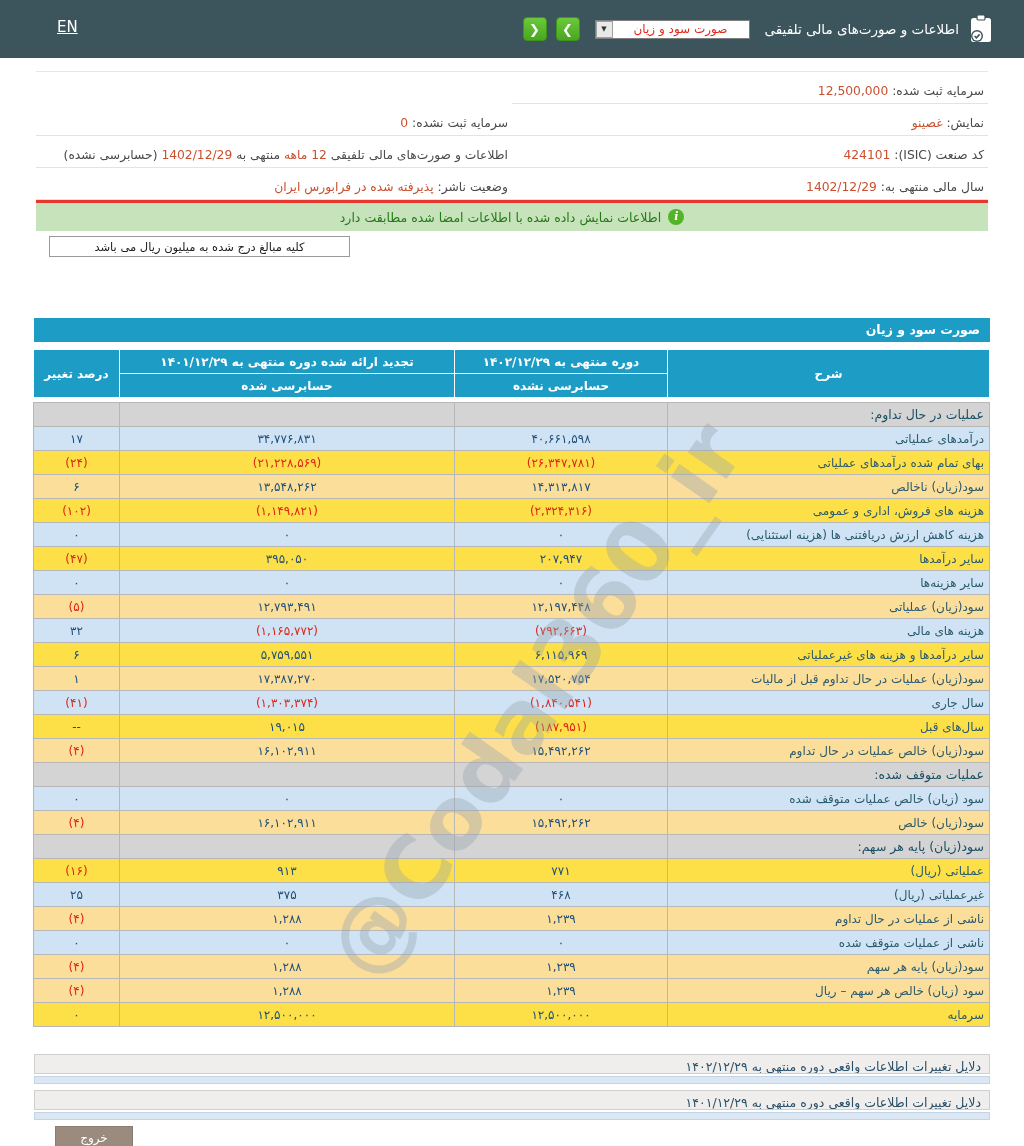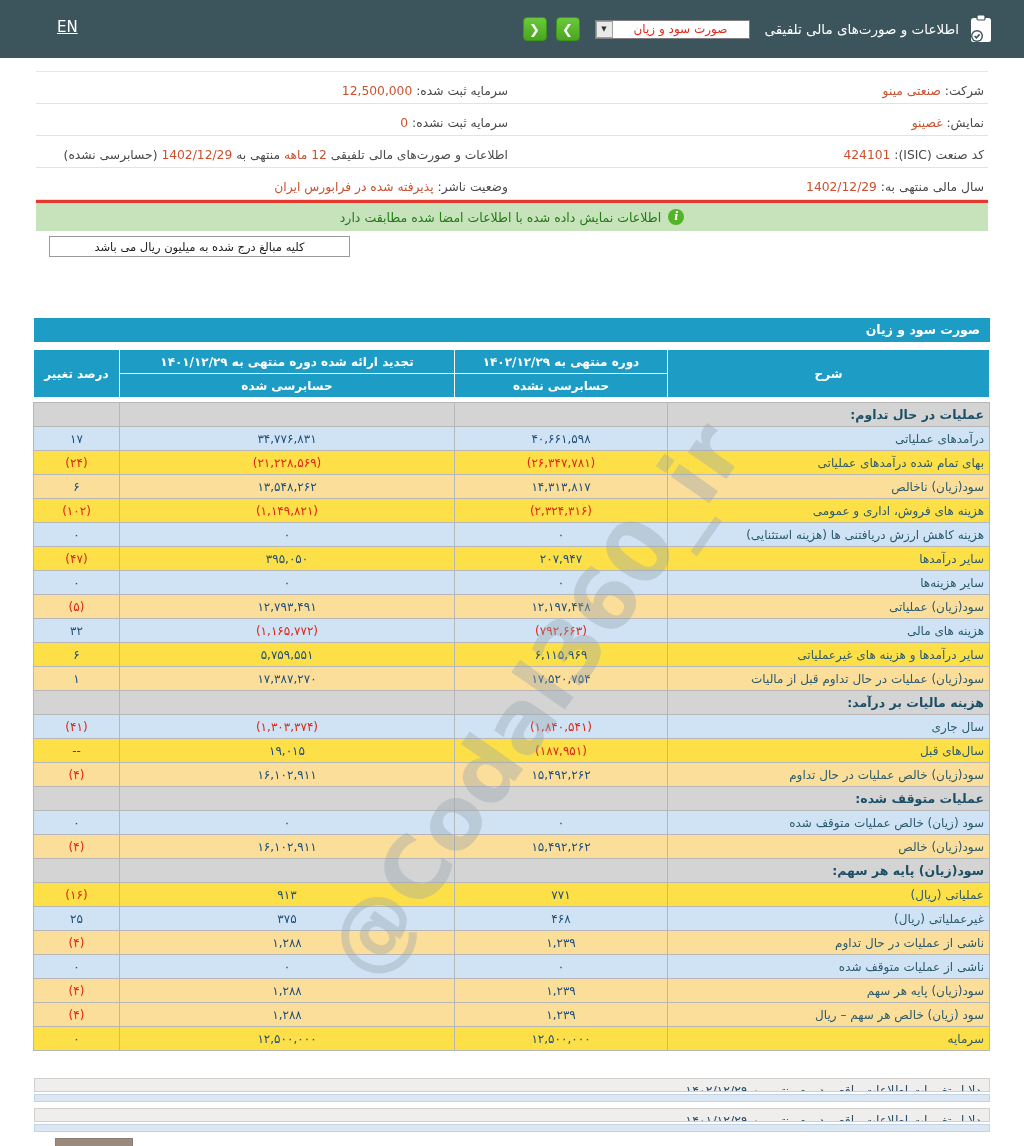--- a/index.html
+++ b/index.html
@@ -87,33 +87,33 @@
     height:24px; border:1px solid #b7b7b7; font-size:12px;
     padding:0 2px; overflow:hidden; white-space:nowrap;
   }
   td.lbl { text-align:right; padding-right:5px; color:#2c5a6e; }
   td.num { text-align:center; color:#1f4e79; direction:ltr; }
   td.num.neg { color:#e02517; }
   tr.r-blue td { background:#cfe3f4; }
   tr.r-white td { background:#fde047; }
   tr.r-yellow td { background:#fbde99; }
   tr.r-section td { background:#d4d4d4; }
-  tr.r-section td.lbl { font-weight:bold; color:#1b4f66; font-size:12.5px; }
+  tr.r-section td.lbl { font-weight:normal; color:#1b4f66; font-size:12.5px; }
 
   .watermark {
     position:absolute; left:51px; top:332px; width:900px; text-align:center;
     transform:rotate(-55deg); font-size:86px; font-weight:bold;
     color:rgba(150,162,174,.38); pointer-events:none; direction:ltr;
     white-space:nowrap; z-index:5; font-family:"DejaVu Sans",sans-serif;
   }
 
   
   .footer { margin:27px 34px 0 34px; }
   .fbar {
-    background:#efeeed; border:1px solid #cfcfcf; height:14px; line-height:24px;
+    background:#efeeed; border:1px solid #cfcfcf; height:20px; line-height:24px;
     padding-right:8px; color:#2a5068; font-size:12.5px; cursor:pointer;
     white-space:nowrap; overflow:hidden;
   }
   .fstrip {
     height:8px; background:#dbe7f3; border:1px solid #c2d4e6;
     margin-top:2px; margin-bottom:6px;
   }
   .exit-btn {
     display:block; margin:5px 891px 0 0; width:78px; height:24px;
     background:#9a8b7e; border:1px solid #8c7d70; color:#fff; font-size:12px;
@@ -140,21 +140,20 @@
       <span class="select-arrow">▼</span>
       <span class="select-text">صورت سود و زیان</span>
     </div>
     <span class="navbtn">❯</span>
     <span class="navbtn">❮</span>
   </div>
 </header>
 
 <section class="info" id="company-info">
     <div class="info-row">
-      <div class="info-cell"><span>شرکت: </span><span class="red">صنعتی مینو</span></div>
       <div class="info-cell"><span>سرمایه ثبت شده: </span><span class="red">12,500,000</span></div>
     </div>
     <div class="info-row">
       <div class="info-cell"><span>نمایش: </span><span class="red">غصینو</span></div>
       <div class="info-cell"><span>سرمایه ثبت نشده: </span><span class="red">0</span></div>
     </div>
     <div class="info-row">
       <div class="info-cell"><span>کد صنعت (ISIC): </span><span class="red">424101</span></div>
       <div class="info-cell"><span>اطلاعات و صورت‌های مالی تلفیقی </span><span class="red">12 ماهه</span><span> منتهی به </span><span class="red">1402/12/29</span><span> (حسابرسی نشده)</span></div>
     </div>
@@ -270,26 +269,20 @@
           <td class="num">۶,۱۱۵,۹۶۹</td>
           <td class="num">۵,۷۵۹,۵۵۱</td>
           <td class="num">۶</td>
         </tr>
         <tr class="r-yellow">
           <td class="lbl">سود(زیان) عملیات در حال تداوم قبل از مالیات</td>
           <td class="num">۱۷,۵۲۰,۷۵۴</td>
           <td class="num">۱۷,۳۸۷,۲۷۰</td>
           <td class="num">۱</td>
         </tr>
-        <tr class="r-section">
-          <td class="lbl">هزینه مالیات بر درآمد:</td>
-          <td class="num"></td>
-          <td class="num"></td>
-          <td class="num"></td>
-        </tr>
         <tr class="r-blue">
           <td class="lbl">سال جاری</td>
           <td class="num neg">(۱,۸۴۰,۵۴۱)</td>
           <td class="num neg">(۱,۳۰۳,۳۷۴)</td>
           <td class="num neg">(۴۱)</td>
         </tr>
         <tr class="r-white">
           <td class="lbl">سال‌های قبل</td>
           <td class="num neg">(۱۸۷,۹۵۱)</td>
           <td class="num">۱۹,۰۱۵</td>

